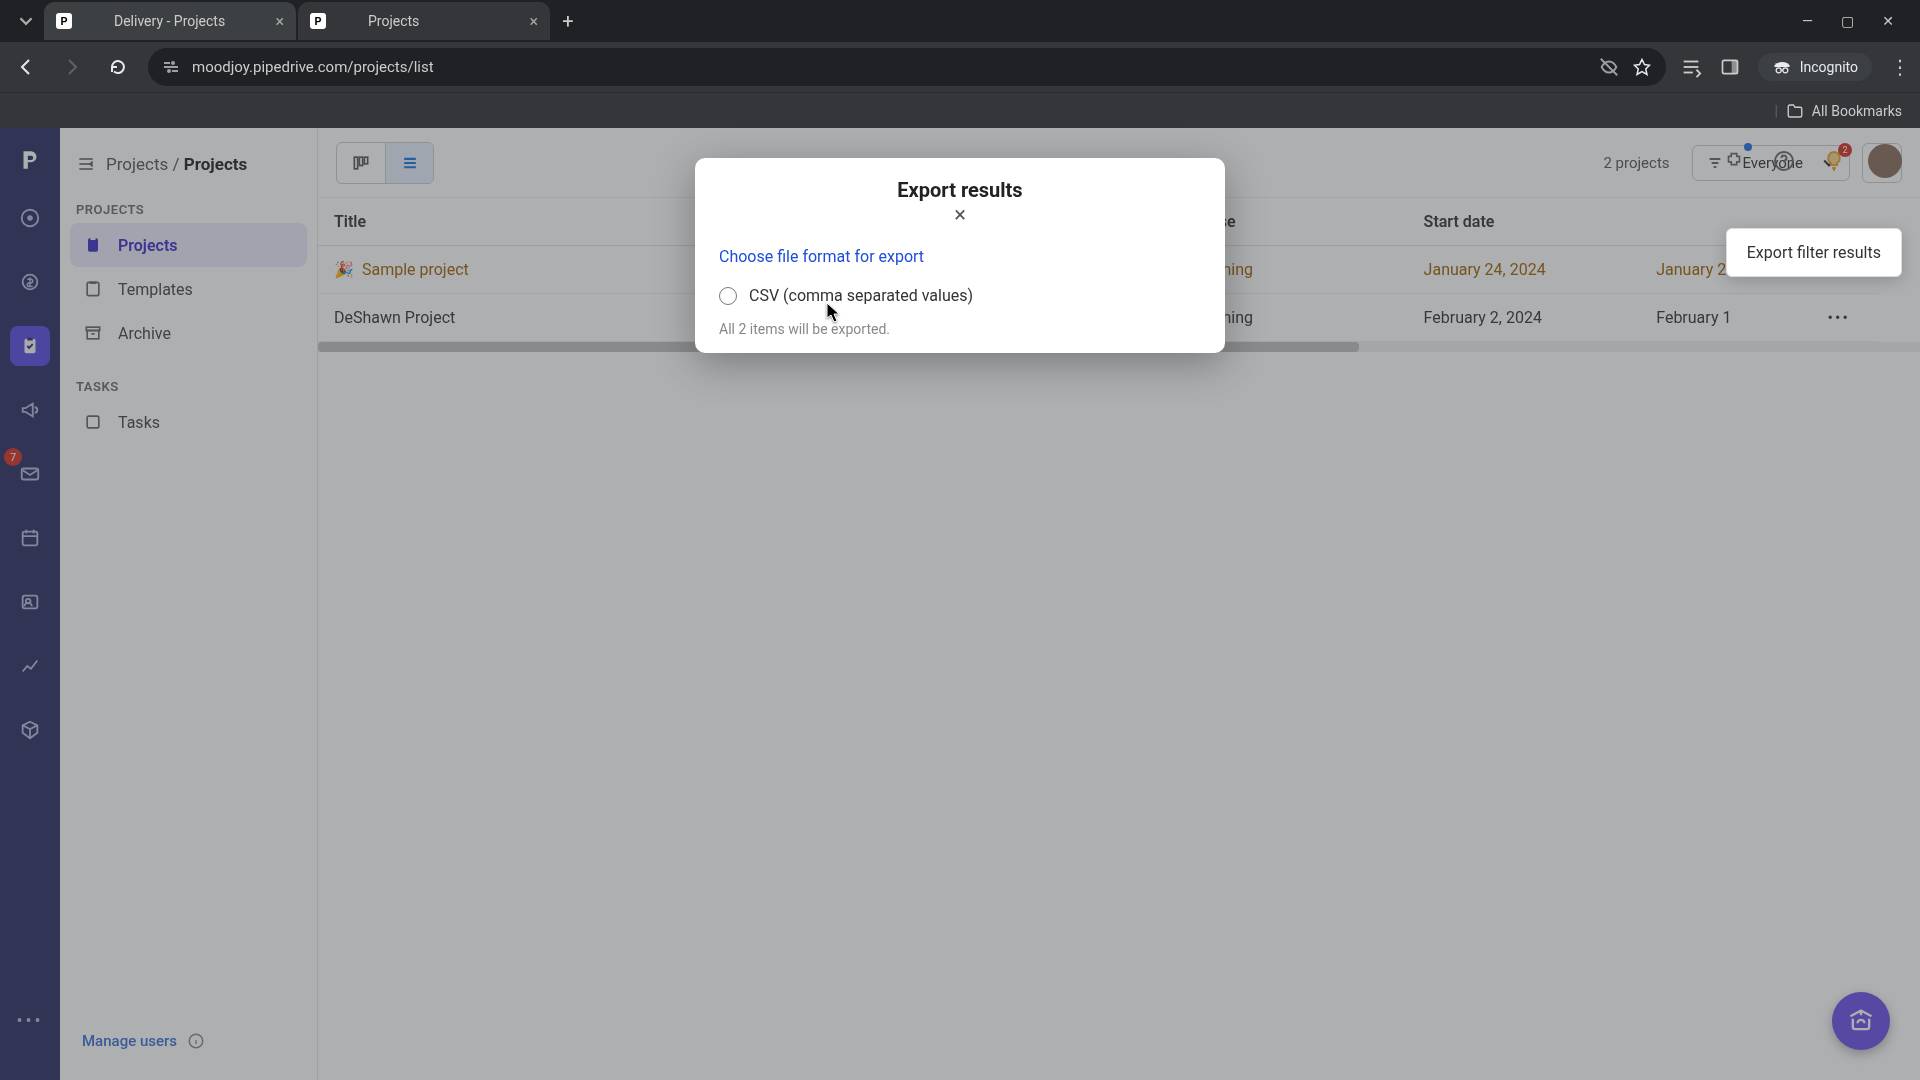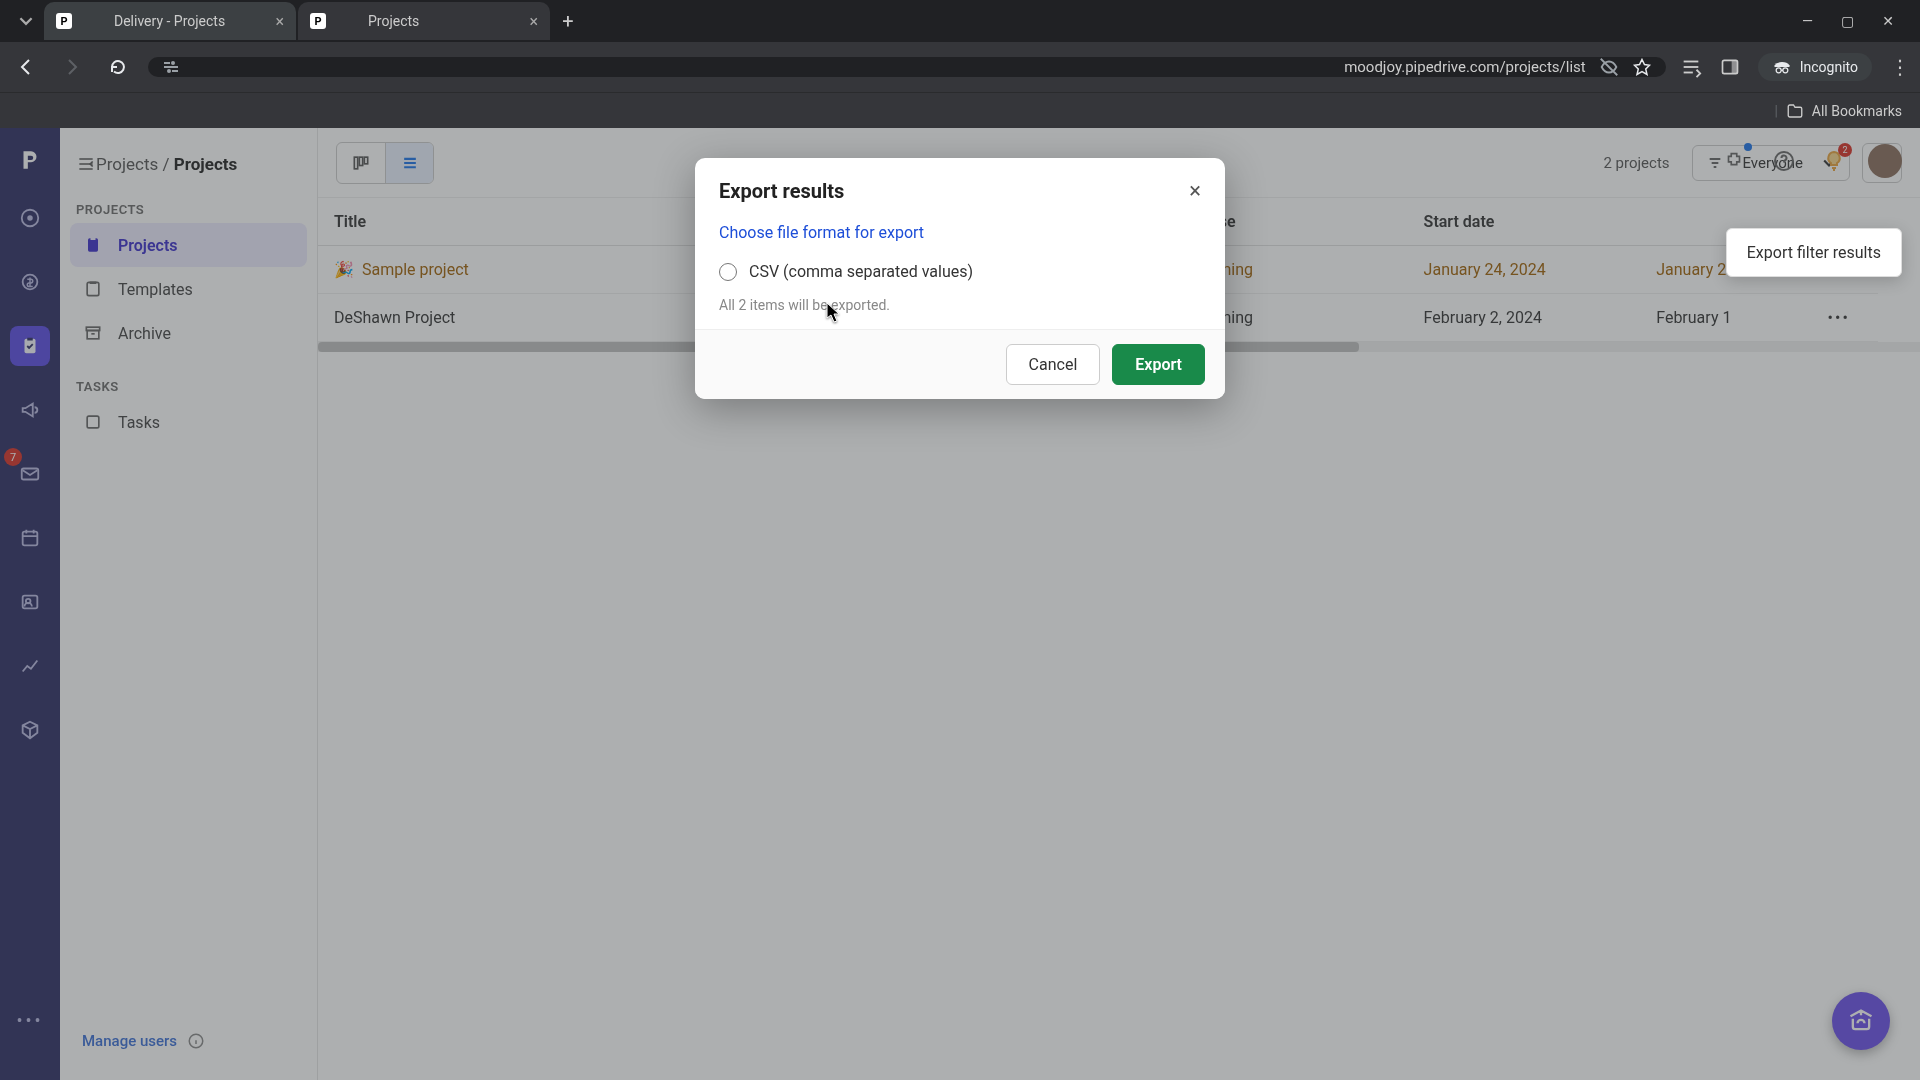--- a/index.html
+++ b/index.html
@@ -14,21 +14,21 @@
 .tab .favicon { width:16px; height:16px; background:#fff; border-radius:3px; display:flex; align-items:center; justify-content:center; color:#000; font-weight:bold; font-size:11px; }
 .tab .tab-title { flex:1; white-space:nowrap; overflow:hidden; text-overflow:ellipsis;margin-left:32px; }
 .tab .tab-close { color:#aaa; font-size:16px; }
 .new-tab { color:#ccc; font-size:20px; width:32px; text-align:center; }
 .window-controls { margin-left:auto; display:flex; gap:28px; padding-right:18px; color:#ccc; }
 .window-controls span { font-size:14px; }
 
 .addr-bar { height: 50px; background: #35363a; display:flex; align-items:center; padding: 0 10px; gap:14px; }
 .nav-btn { width:32px; height:32px; display:flex; align-items:center; justify-content:center; color:#9aa0a6; }
 .nav-btn.disabled { opacity:0.4; }
-.url-box { flex:1; height:20px; background:#202124; border-radius:20px; display:flex; align-items:center; padding:0 14px; gap:12px; color:#ccc; font-size:15px;text-align:right; }
+.url-box { flex:1; height:38px; background:#202124; border-radius:20px; display:flex; align-items:center; padding:0 14px; gap:12px; color:#ccc; font-size:15px; }
 .url-box .url-text { flex:1; }
 .incognito-badge { display:flex; align-items:center; gap:8px; background:#3c4043; border-radius:18px; padding:6px 14px; color:#e8eaed; font-size:14px; }
 .addr-icons { display:flex; gap:18px; align-items:center; color:#ccc; }
 
 .bookmarks-bar { height:36px; background:#35363a; border-top:1px solid #2a2b2d; display:flex; align-items:center; justify-content:flex-end; padding-right:18px; color:#ccc; font-size:14px; gap:8px; }
 
 
 .app-wrap { position:relative; width:100%; height:calc(1080px - 128px); }
 .app { position:absolute; inset:0; display:flex; background:#fff; }
 
@@ -39,21 +39,21 @@
 .rail { width:60px; background:#2b2b63; display:flex; flex-direction:column; align-items:center; padding-top:18px; gap:24px; position:relative; }
 .rail .rail-logo { width:28px; height:28px; display:flex; align-items:center; justify-content:center; color:#fff; font-weight:bold; font-size:20px; }
 .rail .rail-icon { width:40px; height:40px; border-radius:8px; display:flex; align-items:center; justify-content:center; color:#b8b8e0; }
 .rail .rail-icon.active { background:#5a4ae3; color:#fff; }
 .rail .rail-badge { position:absolute; top:-6px; left:-6px; background:#d93025; color:#fff; border-radius:50%; width:18px; height:18px; font-size:11px; display:flex; align-items:center; justify-content:center; }
 .rail .rail-icon-wrap { position:relative; }
 .rail .rail-more { margin-top:auto; margin-bottom:40px; color:#b8b8e0; }
 
 
 .sidebar { width:258px; background:#fff; border-right:1px solid #e5e5e5; display:flex; flex-direction:column; padding:18px 10px; }
-.breadcrumb-row { display:flex; align-items:center; gap:0; padding:8px 6px 18px; }
+.breadcrumb-row { display:flex; align-items:center; gap:10px; padding:8px 6px 18px; }
 .breadcrumb-row .collapse-icon { color:#555; }
 .breadcrumb-text { font-size:17px; color:#555; }
 .breadcrumb-text b { color:#222; font-weight:700; }
 .side-section { padding:10px 6px 6px; font-size:13px; letter-spacing:0.5px; color:#6b6b6b; font-weight:600; }
 .side-item { display:flex; align-items:center; gap:14px; padding:12px 12px; border-radius:8px; color:#444; font-size:16px; }
 .side-item.active { background:#eceafd; color:#3b2ecb; font-weight:600; }
 .side-item .side-icon { width:22px; display:flex; justify-content:center; }
 .manage-users { margin-top:auto; padding:12px; display:flex; align-items:center; gap:10px; color:#3b6fd6; font-size:15px; font-weight:500; }
 
 
@@ -81,21 +81,21 @@
 .popover { position:absolute; top:100px; right:18px; background:#fff; border:1px solid #ddd; box-shadow:0 4px 16px rgba(0,0,0,0.18); border-radius:6px; padding:14px 20px; font-size:16px; color:#333; z-index:60; }
 
 
 .header-icons { position:absolute; top:16px; right:18px; display:flex; align-items:center; gap:18px; z-index:40; }
 .header-icons .hicon { width:32px; height:32px; display:flex; align-items:center; justify-content:center; color:#555; position:relative; }
 .header-icons .hicon .dot { position:absolute; top:-2px; right:-2px; width:14px; height:14px; background:#d93025; border-radius:50%; color:#fff; font-size:9px; display:flex; align-items:center; justify-content:center; }
 .avatar { width:34px; height:34px; border-radius:50%; background:#8a6d5c; }
 
 
 .modal { position:absolute; left:50%; top:30px; transform:translateX(-50%); width:530px; background:#fff; border-radius:10px; box-shadow:0 10px 40px rgba(0,0,0,0.3); z-index:100; overflow:hidden; }
-.modal-head { display:flex; align-items:center; justify-content:space-between; padding:20px 24px 16px; }
+.modal-head { display:flex; align-items:center; justify-content:space-between; padding:20px 24px 16px;flex-direction:column; }
 .modal-title { font-size:20px; font-weight:700; color:#222; }
 .modal-close { font-size:22px; color:#555; cursor:pointer; }
 .modal-body { padding:4px 24px 16px; }
 .modal-body .prompt { font-size:16px; color:#1d4ed8; margin-bottom:14px; }
 .radio-row { display:flex; align-items:center; gap:12px; padding:6px 0; font-size:16px; color:#333; }
 .radio-row input { width:18px; height:18px; accent-color:#1a73e8; }
 .hint { font-size:14px; color:#888; margin-top:10px; }
 .modal-foot { border-top:1px solid #eee; padding:14px 20px; display:flex; justify-content:flex-end; gap:12px; background:#fafafa; }
 .btn { padding:10px 22px; border-radius:6px; font-size:16px; border:1px solid #ccc; background:#fff; color:#333; }
 .btn.primary { background:#198a4a; color:#fff; border-color:#198a4a; font-weight:600; }
@@ -454,24 +454,20 @@
       <div class="modal-close">×</div>
     </div>
     <div class="modal-body">
       <div class="prompt">Choose file format for export</div>
       <label class="radio-row">
         <input type="radio" name="fmt" style="">
         <span>CSV (comma separated values)</span>
       </label>
       <div class="hint">All 2 items will be exported.</div>
     </div>
-    <div class="modal-foot">
-      <button class="btn">Cancel</button>
-      <button class="btn primary">Export</button>
-    </div>
   </div>
 
   <div class="cursor" style="left:826px; top:174px;">
     <svg width="16" height="22" viewBox="0 0 16 22">
         <path d="M1 1 L1 16 L5 13 L8 20 L11 19 L8 12 L13 12 Z" fill="#000" stroke="#fff" stroke-width="1"></path>
       </svg>
   </div>
 
   <div class="fab">
     <svg width="28" height="28" viewBox="0 0 24 24">

